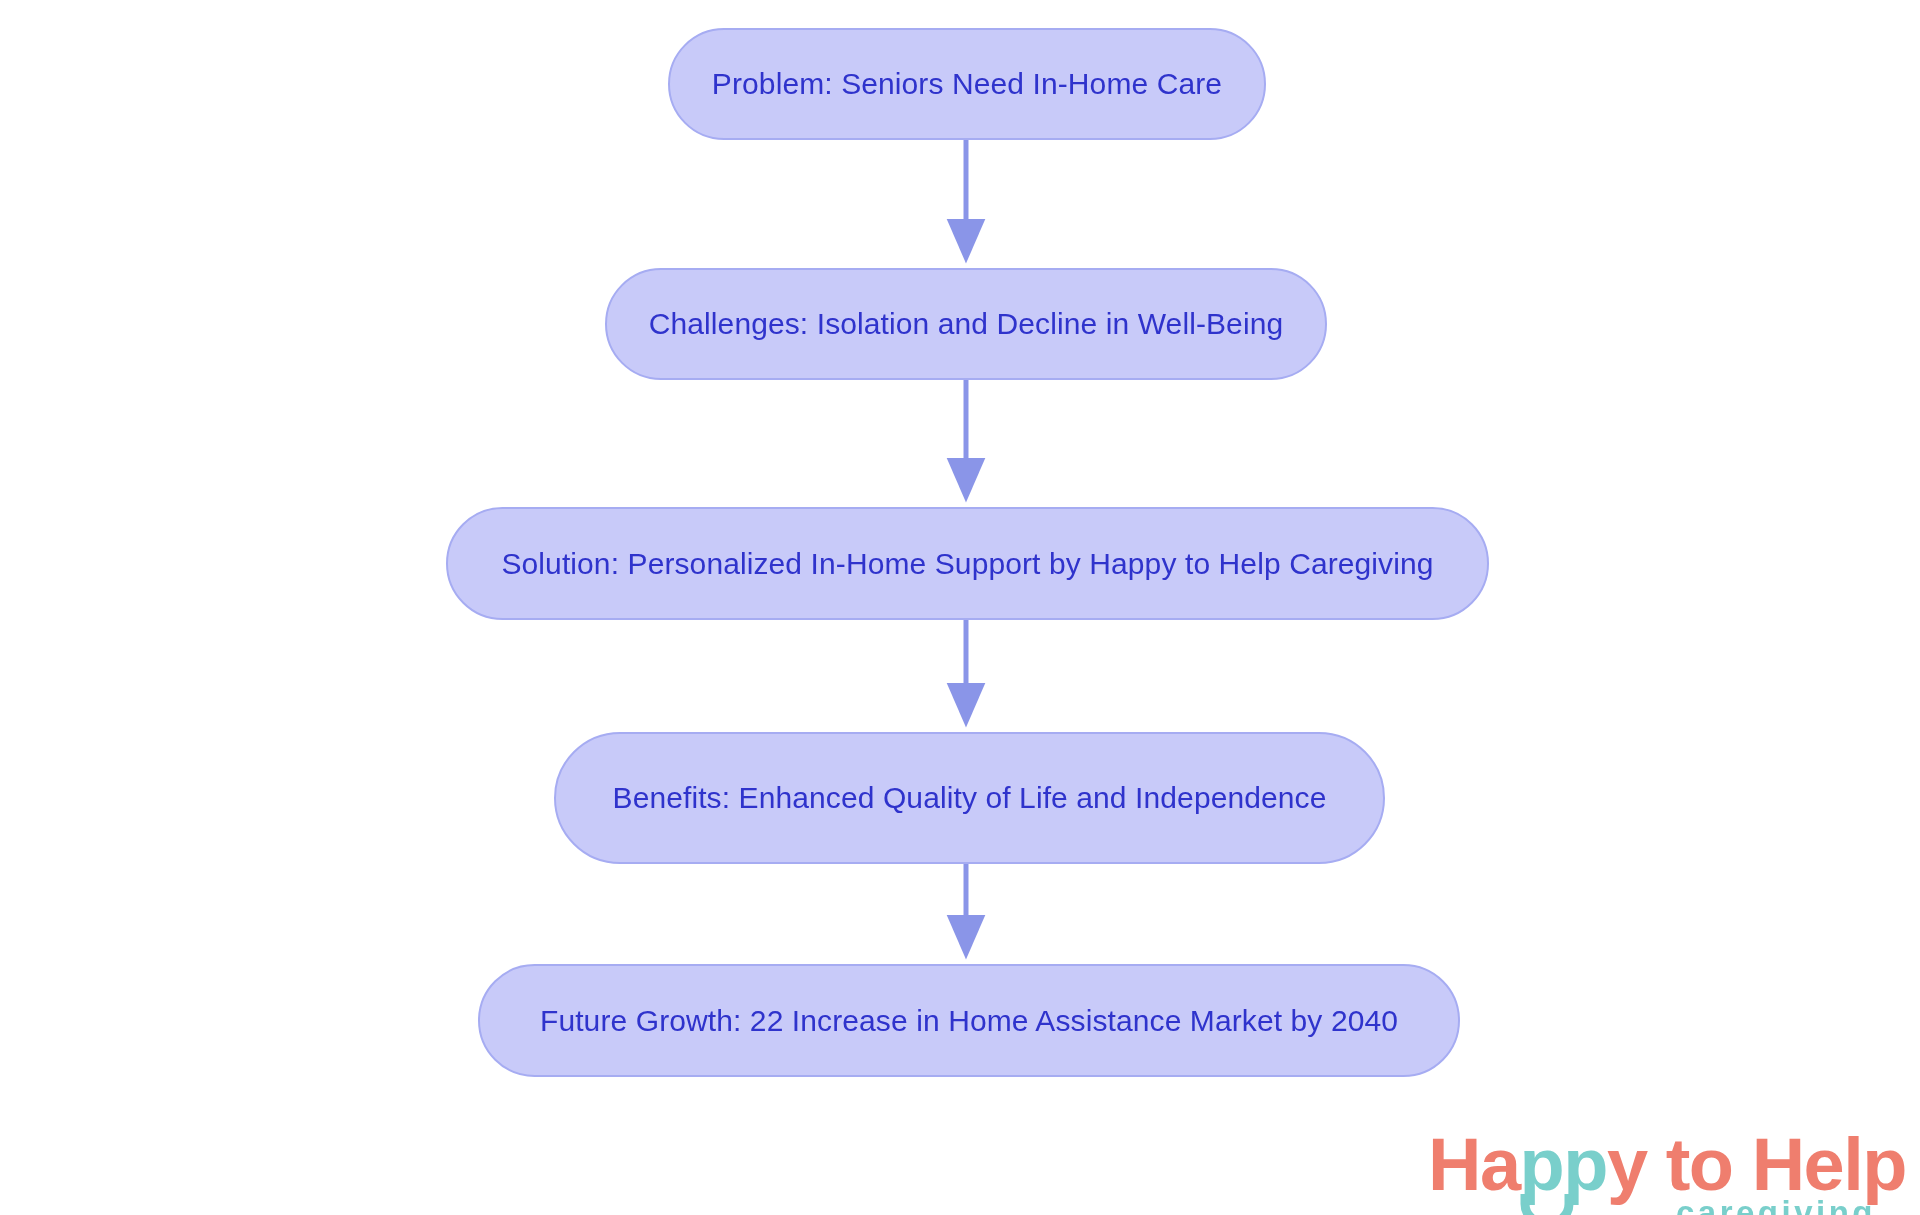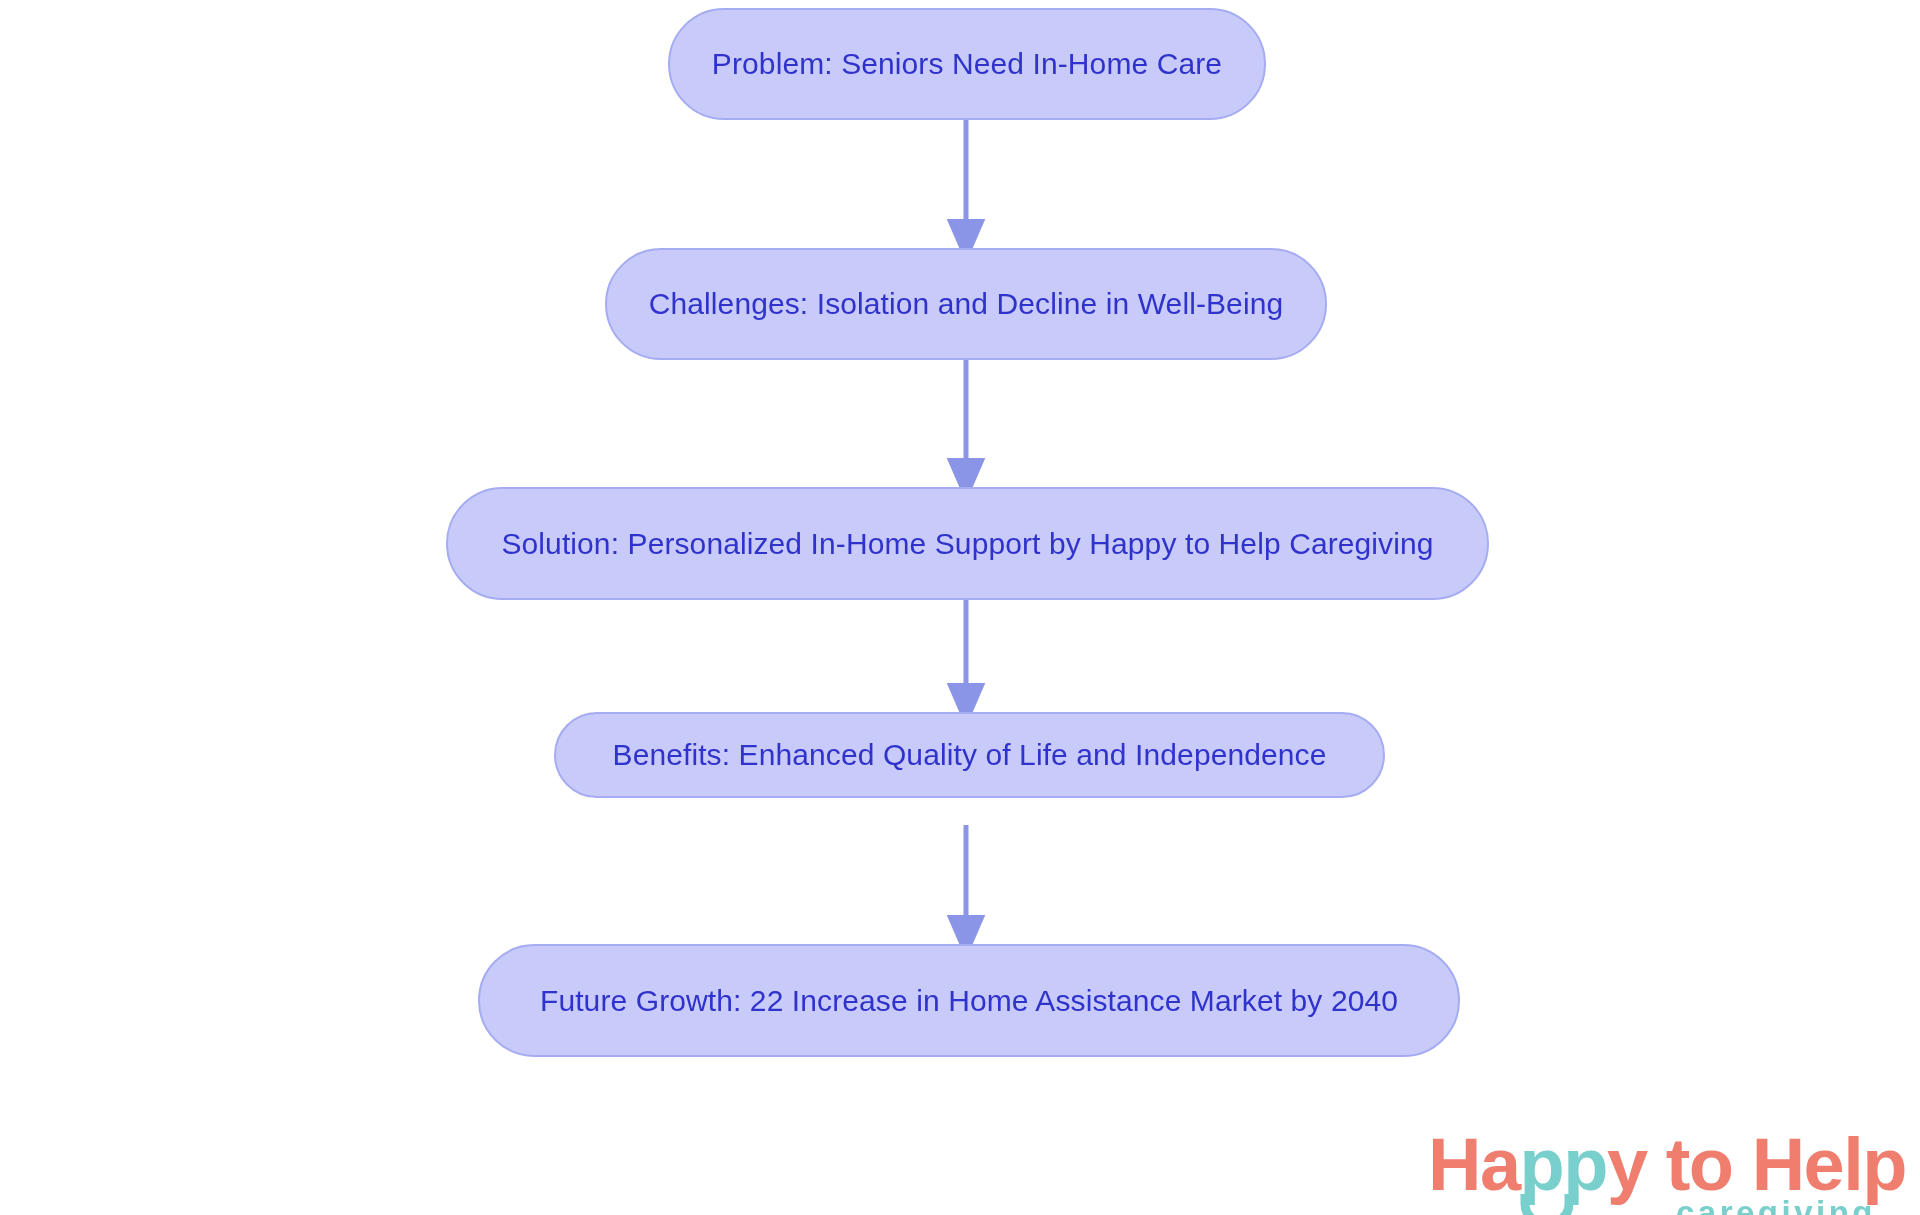--- a/index.html
+++ b/index.html
@@ -39,27 +39,28 @@
     align-items: center;
     justify-content: center;
     text-align: center;
     color: #2f33cc;
     font-size: 30px;
     font-weight: 400;
     letter-spacing: 0.1px;
     line-height: 1.2;
     padding: 0 34px;
     white-space: nowrap;
+    margin-top: 20px;
   }
 
   
   #node-1 { left: 668px;  top: 8px;    width: 598px;  height: 112px; }
   #node-2 { left: 605px;  top: 248px;  width: 722px;  height: 112px; }
   #node-3 { left: 446px;  top: 487px;  width: 1043px; height: 113px; }
-  #node-4 { left: 554px;  top: 712px;  width: 831px;  height: 86px; }
+  #node-4 { left: 554px;  top: 712px;  width: 831px;  height: 132px; }
   #node-5 { left: 478px;  top: 944px;  width: 982px;  height: 113px; }
 
   
   #brand-logo {
     position: absolute;
     left: 1428px;
     top: 1098px;
     width: 450px;
     height: 108px;
     margin-top: 30px;

